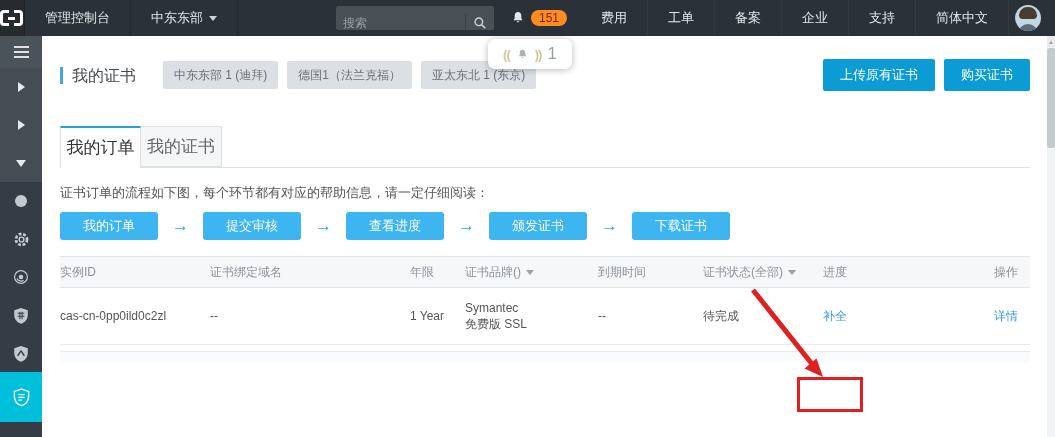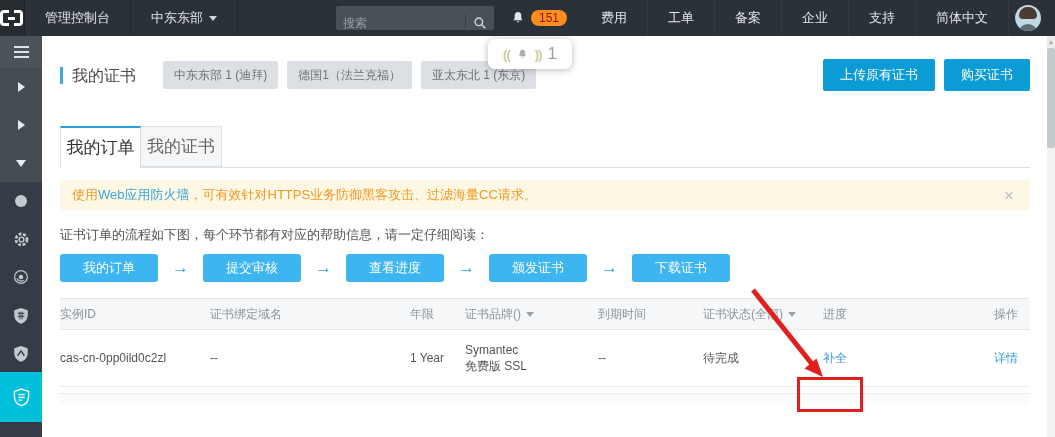--- a/index.html
+++ b/index.html
@@ -196,26 +196,20 @@
       <div class="title-spacer"></div>
       <button class="btn">上传原有证书</button>
       <button class="btn">购买证书</button>
     </div>
 
     <div class="tabs">
       <div class="tab active">我的订单</div>
       <div class="tab inactive">我的证书</div>
     </div>
 
-    <div class="notice">
-      <span>使用</span>
-        <span class="notice-link">Web应用防火墙</span>
-        <span>，可有效针对HTTPS业务防御黑客攻击、过滤海量CC请求。</span>
-      <span class="notice-close">×</span>
-    </div>
 
     <div class="intro">证书订单的流程如下图，每个环节都有对应的帮助信息，请一定仔细阅读：</div>
 
     <div class="steps">
       <span class="step-btn">我的订单</span>
       <span class="step-arrow">→</span>
       <span class="step-btn">提交审核</span>
       <span class="step-arrow">→</span>
       <span class="step-btn">查看进度</span>
       <span class="step-arrow">→</span>

